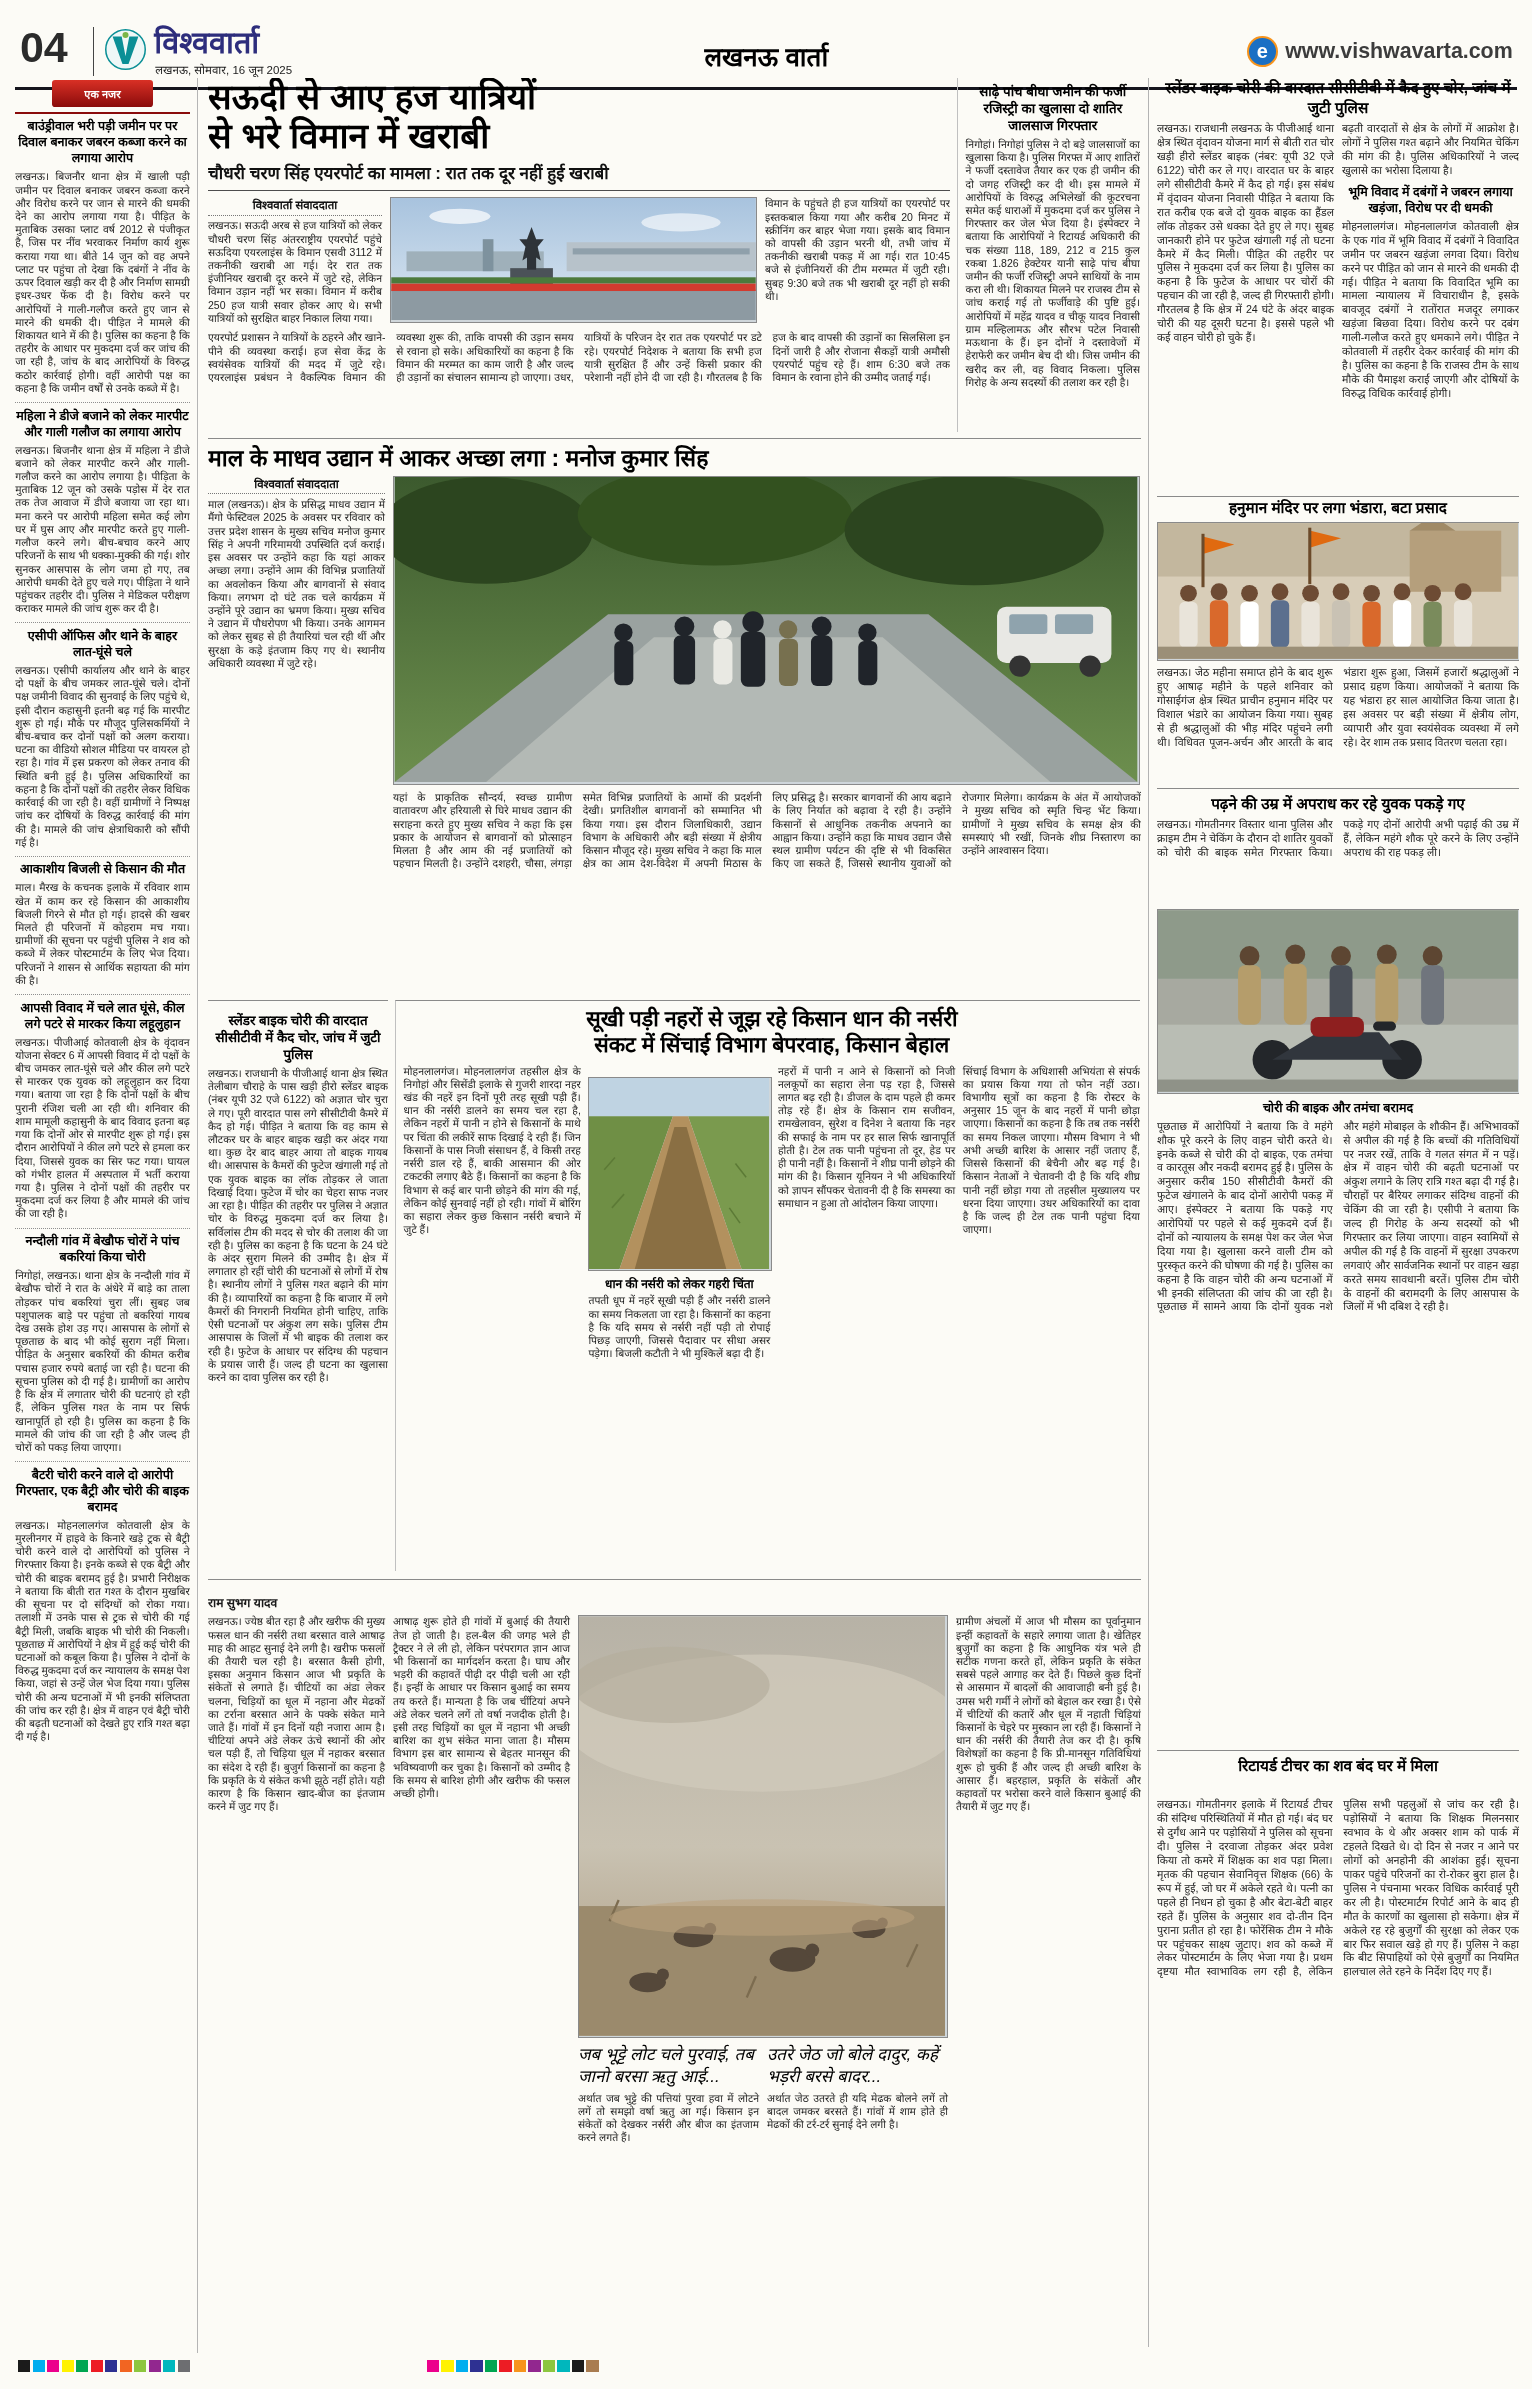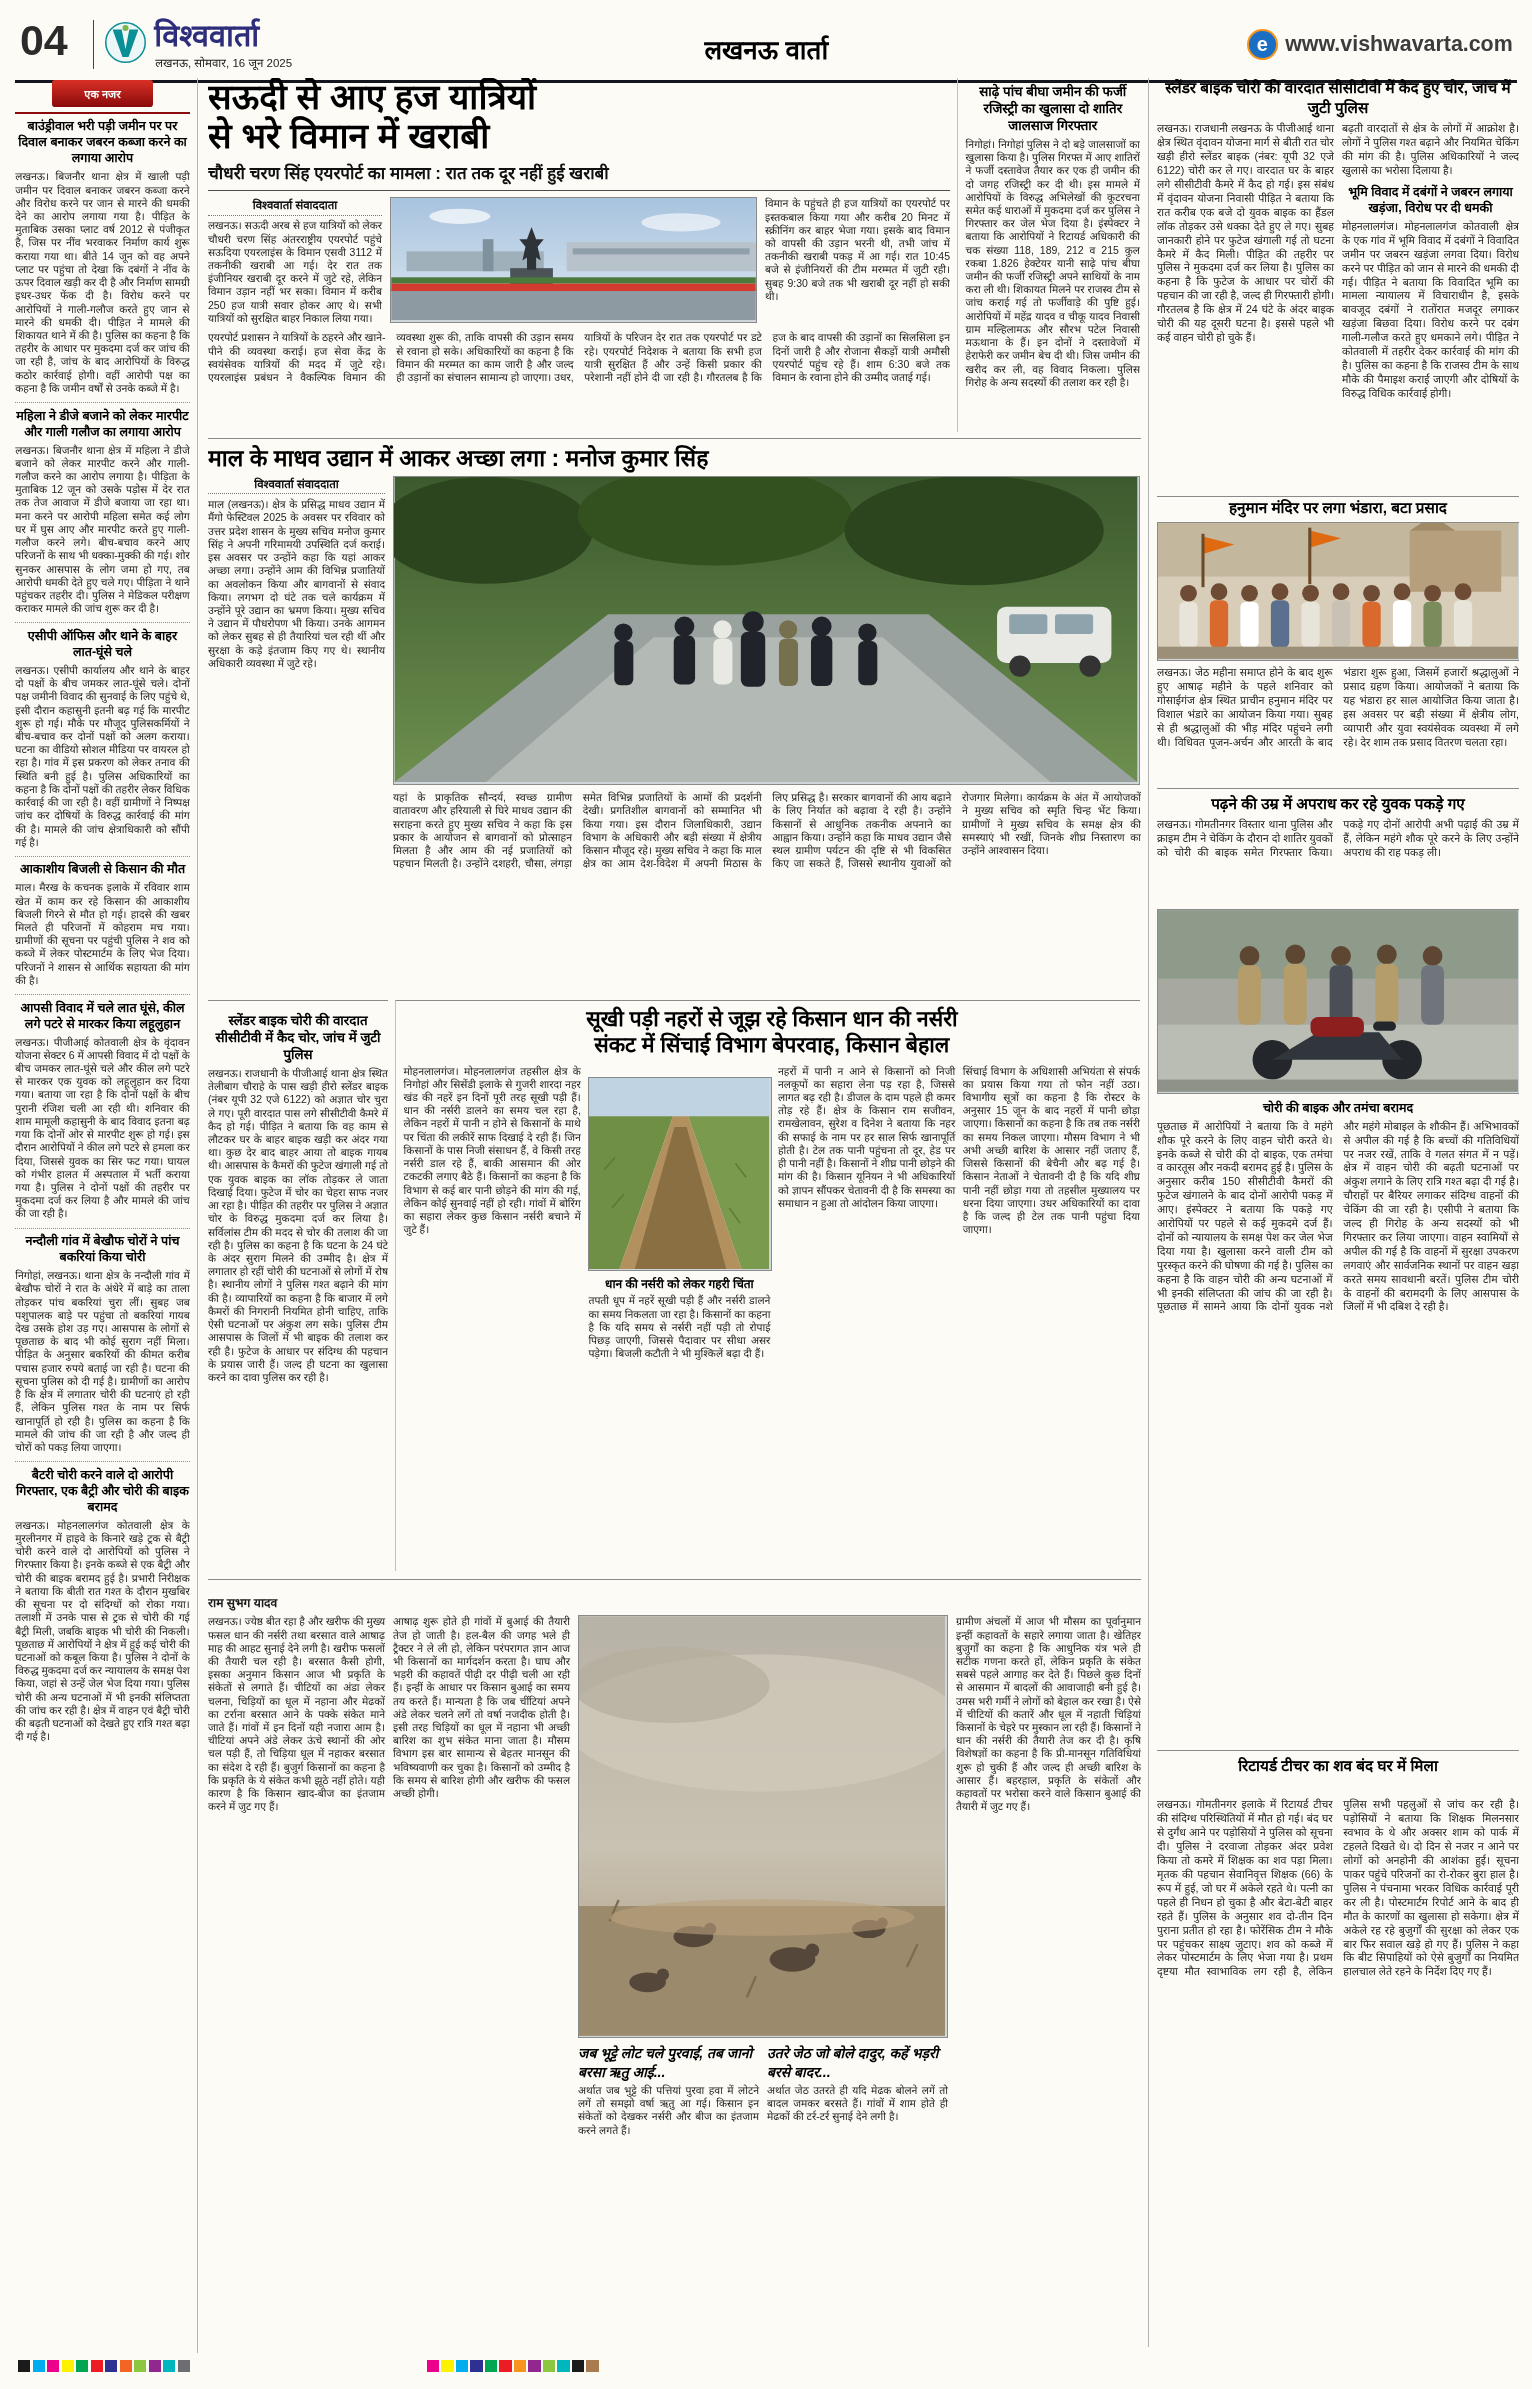--- a/index.html
+++ b/index.html
@@ -13,28 +13,28 @@
   .byline{font-weight:bold;text-align:center;font-size:11.5px;margin:0 0 3.8px;color:#101010;
           border-bottom:0.8px dotted #777;padding-bottom:2.3px;}
   .mh{font-size:35px;font-weight:bold;line-height:1.1;color:#000;margin:0;letter-spacing:0;}
   .msub{font-size:17px;font-weight:bold;color:#111;margin-top:6.1px;padding-bottom:6.1px;border-bottom:1.5px solid #4d4d4d;}
   .h2{font-size:23px;font-weight:bold;color:#000;margin:0 0 4.6px;line-height:1.15;}
   .h2c{font-size:21.4px;font-weight:bold;color:#000;margin:0;line-height:1.2;text-align:center;}
   .h2x{font-size:32px;font-weight:bold;color:#000;margin:0;line-height:1.1;}
   .h3{font-size:15.3px;font-weight:bold;color:#000;margin:0 0 4.6px;line-height:1.3;text-align:center;}
   .h4{font-size:12.6px;font-weight:bold;color:#000;margin:6.1px 0 3.1px;line-height:1.3;text-align:center;}
   .subh{font-size:12px;font-weight:bold;text-align:center;margin:4.6px 0 2.3px;color:#000;}
-  .proverb{font-weight:bold;font-style:italic;font-size:14px;line-height:1.3;margin:0 0 3.1px;color:#000;}
+  .proverb{font-weight:normal;font-style:italic;font-size:17px;line-height:1.3;margin:0 0 3.1px;color:#000;}
   .row{display:flex;gap:8px;}
   .photo{background:#cfd6da;border:0.8px solid #8a8a8a;}
   .photo svg{display:block;}
   .cols2{column-count:2;column-gap:10.7px;}
   .cols4{column-count:4;column-gap:10.7px;}
   
-  .header{position:absolute;left:15.3px;top:14px;width:1502px;height:66px;border-bottom:3.1px solid #15151d;}
+  .header{position:absolute;left:15.3px;top:21px;width:1502px;height:66px;border-bottom:3.1px solid #15151d;}
   .pageno{position:absolute;left:4.6px;top:4.6px;font-size:43px;font-weight:bold;color:#2b2b2b;line-height:1;}
   .hdiv{position:absolute;left:78px;top:6.1px;height:49px;border-left:1.5px solid #444;}
   .vlogo{position:absolute;left:90px;top:7.6px;width:41px;height:41px;}
   .brand{position:absolute;left:139px;top:4.6px;font-size:30.5px;font-weight:bold;color:#2d2d7c;line-height:1.1;}
   .dateline{position:absolute;left:140px;top:41px;font-size:11.5px;color:#222;}
   .edition{position:absolute;left:50%;transform:translateX(-50%);top:17px;font-size:26px;font-weight:bold;color:#000;}
   .webwrap{position:absolute;right:4.6px;top:15.3px;display:flex;align-items:center;gap:7.6px;}
   .eicon{width:30.5px;height:30.5px;border-radius:50%;background:#1a6fc4;color:#fff;font-weight:bold;font-size:20px;
          display:flex;align-items:center;justify-content:center;border:2.3px solid #f7941d;box-sizing:border-box;}
   .weburl{font-size:21.4px;font-weight:bold;color:#3c3c3c;}

